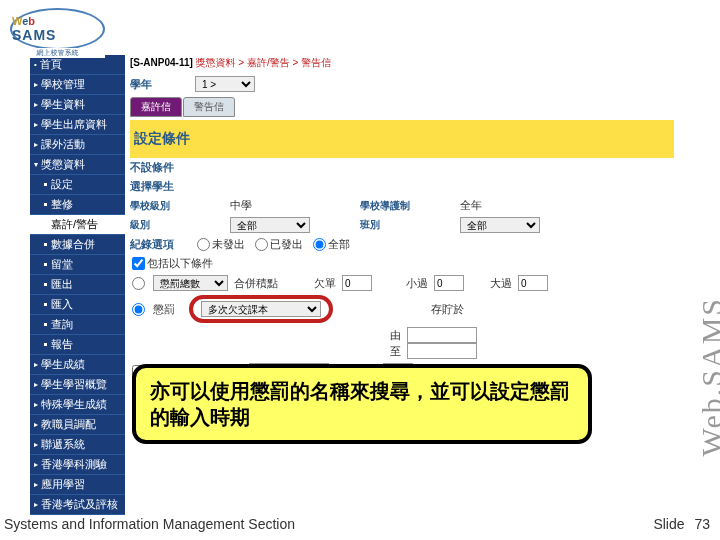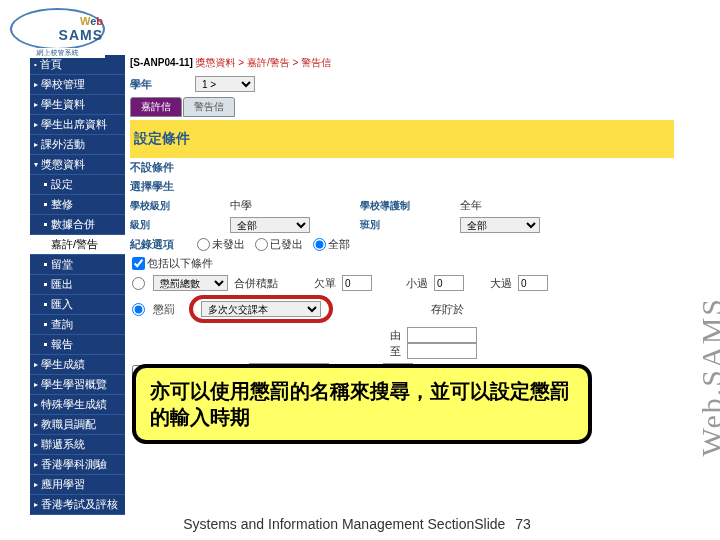--- a/index.html
+++ b/index.html
@@ -1,18 +1,18 @@
 <!DOCTYPE html>
 <html><head>
 <meta charset="utf-8">
 <style>
 *{margin:0;padding:0;box-sizing:border-box;font-family:Arial,"Microsoft JhengHei",sans-serif}
 body{width:720px;height:540px;background:#fff;position:relative;overflow:hidden}
 .logo{position:absolute;top:8px;left:10px;width:95px;height:42px;z-index:10}
-.logo-oval{width:95px;height:42px;border:2px solid #4a7fb8;border-radius:50%;display:flex;flex-direction:column;align-items:flex-end;justify-content:center;background:#fff}
+.logo-oval{width:95px;height:42px;border:2px solid #4a7fb8;border-radius:50%;display:flex;flex-direction:column;align-items:flex-start;justify-content:center;background:#fff}
 .logo-web{font-size:11px;font-weight:bold}
 .logo-web .w{color:#c8a030}.logo-web .e{color:#2a5a8a}.logo-web .b{color:#c03030}
 .logo-sams{font-size:14px;font-weight:bold;color:#2a5a8a;letter-spacing:1px}
 .logo-sub{font-size:7px;color:#2a5a8a;background:#fff}
 .sidebar{position:absolute;top:55px;left:30px;width:95px;background:#1a3d7a;color:#fff;font-size:11px}
 .side-item{padding:2px 4px;border-bottom:1px solid #2a5a9a;display:flex;align-items:center;cursor:pointer}
 .side-item.sub{padding-left:14px;background:#1a3d7a}
 .side-item .arrow{font-size:8px;margin-right:3px;color:#fff}
 .side-item.active{background:#fff;color:#000}
 .side-item.sub .bullet{width:3px;height:3px;background:#fff;margin-right:4px}
@@ -30,21 +30,21 @@
 .grid2{display:grid;grid-template-columns:80px 110px 80px 110px;gap:4px 20px;align-items:center;margin:2px 0}
 .grid2 .l{color:#2a5a8a;font-weight:bold;font-size:10px}
 select,input[type=text]{font-size:10px;border:1px solid #999;padding:0 2px;height:16px}
 input[type=radio],input[type=checkbox]{margin:0 2px}
 .highlight-red{border:4px solid #c02020;border-radius:22px;padding:2px 8px;display:inline-flex;align-items:flex-start;gap:4px}
 .small-input{width:50px}
 .bottom-buttons{display:flex;gap:6px;margin-top:6px;align-items:center}
 .btn{font-size:10px;padding:1px 4px;display:inline-flex;align-items:center;gap:2px;cursor:pointer}
 .callout{position:absolute;top:364px;left:132px;width:460px;background:#ffff66;border:4px solid #000;border-radius:14px;padding:10px 14px;font-size:20px;font-weight:bold;line-height:1.3;z-index:5}
 .rotated{position:absolute;right:8px;top:280px;transform:rotate(-90deg);transform-origin:right center;font-size:30px;color:#999;font-family:"Times New Roman",serif;letter-spacing:2px}
-.footer{position:absolute;bottom:8px;left:4px;right:10px;display:flex;justify-content:center;font-size:14px;color:#333}
+.footer{position:absolute;bottom:8px;left:4px;right:10px;display:flex;justify-content:space-between;font-size:14px;color:#333}
 </style>
 </head>
 <body>
 
 <div class="logo">
   <div class="logo-oval">
     <div class="logo-web"><span class="w">W</span><span class="e">e</span><span class="b">b</span></div>
     <div class="logo-sams">SAMS</div>
   </div>
   <div class="logo-sub" style="text-align:center;margin-top:-2px">網上校管系統</div>
@@ -76,27 +76,27 @@
       <span>獎懲資料</span>
     </div>
     <div class="side-item sub">
       <span class="bullet"></span>
       <span>設定</span>
     </div>
     <div class="side-item sub">
       <span class="bullet"></span>
       <span>整修</span>
     </div>
+    <div class="side-item sub active">
+      <span class="bullet"></span>
+      <span>嘉許/警告</span>
+    </div>
     <div class="side-item sub">
       <span class="bullet"></span>
       <span>數據合併</span>
-    </div>
-    <div class="side-item sub active">
-      <span class="bullet"></span>
-      <span>嘉許/警告</span>
     </div>
     <div class="side-item sub">
       <span class="bullet"></span>
       <span>留堂</span>
     </div>
     <div class="side-item sub">
       <span class="bullet"></span>
       <span>匯出</span>
     </div>
     <div class="side-item sub">

